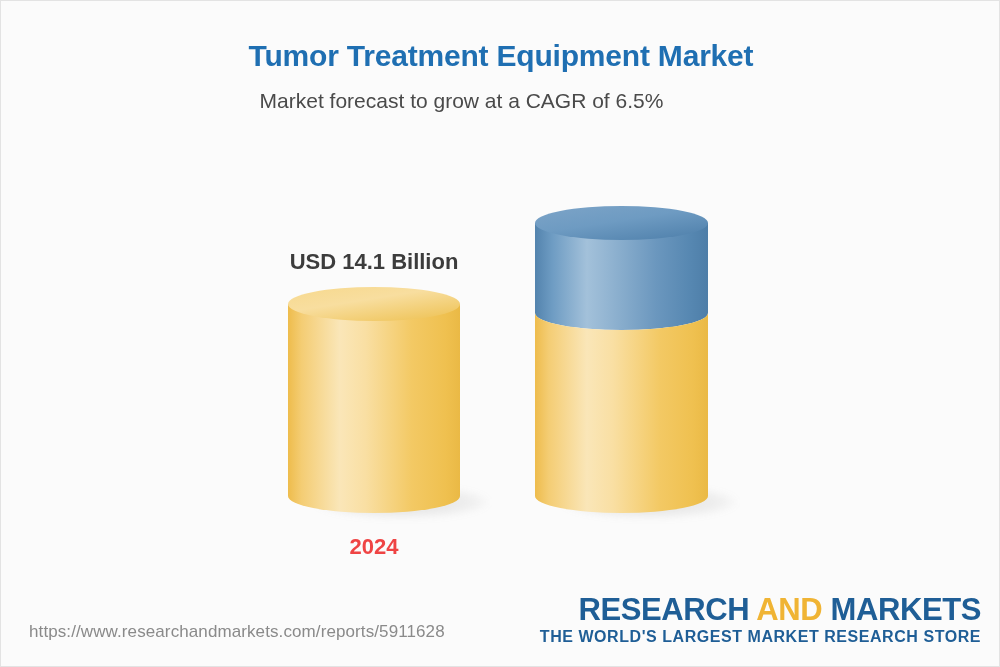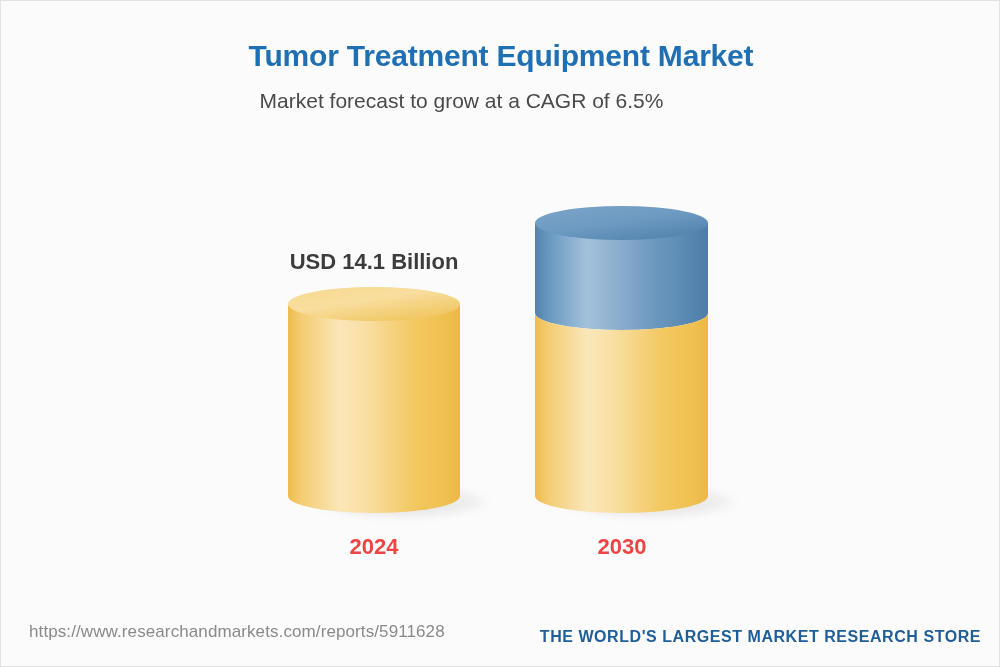--- a/index.html
+++ b/index.html
@@ -184,23 +184,23 @@
         </defs>
 
         <path d="M0,17 L0,107 A86.5,17 0 0 0 173,107 L173,17 Z" fill="url(#blueBody30)"></path>
 
         <path d="M0,107 A86.5,17 0 0 0 173,107 L173,290 A86.5,17 0 0 1 0,290 Z" fill="url(#goldBody30)"></path>
 
         <ellipse cx="86.5" cy="17" rx="86.5" ry="17" fill="url(#blueTop30)"></ellipse>
       </svg>
     </div>
 
-    <div class="category-label" style="left:521px; top:533px; width:200px;">2030</div>
 
   </div>
 
   <div id="footer-url">https://www.researchandmarkets.com/reports/5911628</div>
 
   <div id="logo">
+    <div id="logo-main"><span>RESEARCH </span><span id="logo-and">AND</span><span> MARKETS</span></div>
     <div id="logo-tagline">THE WORLD'S LARGEST MARKET RESEARCH STORE</div>
   </div>
 
 </div>
 
 </body></html>

